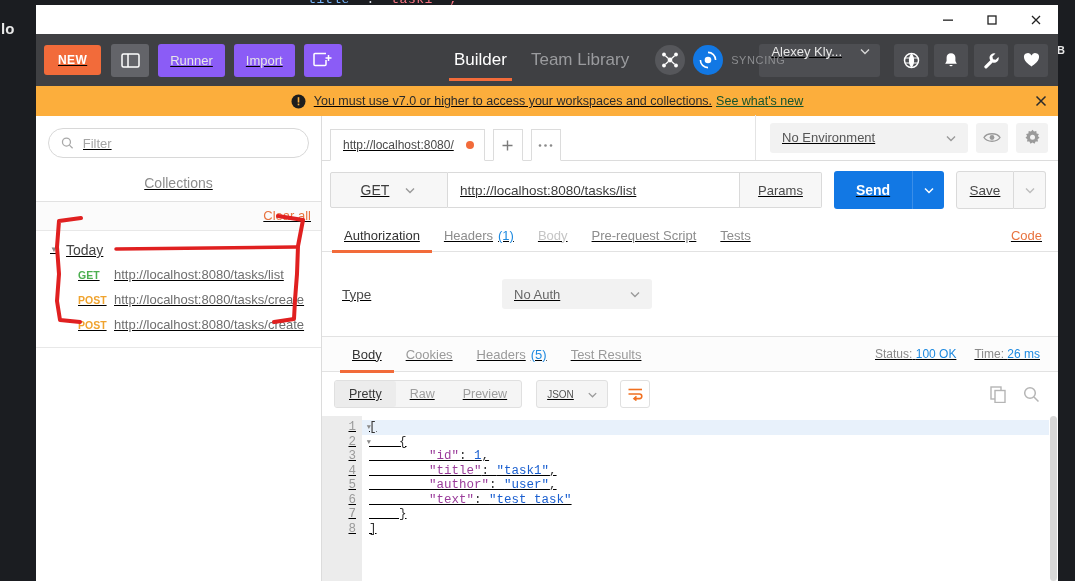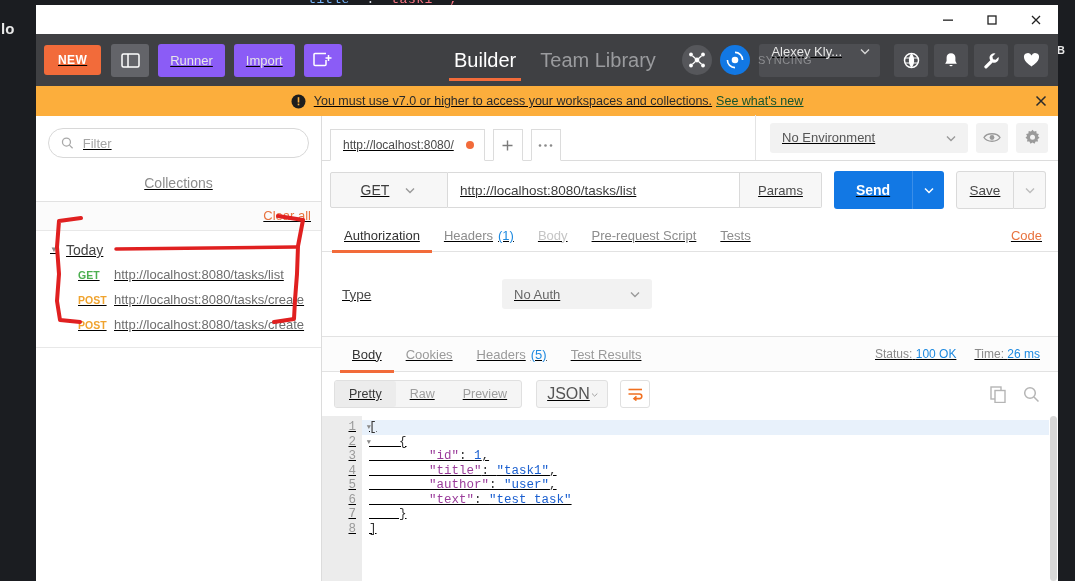--- a/index.html
+++ b/index.html
@@ -84,21 +84,21 @@
     font-family: "Liberation Sans", sans-serif;
   }
   .tb-btn.icon-only { width: 38px; padding: 0; }
   .tb-btn.active-panel { background: #636469; }
 
   #tb-center {
     position: absolute; left: 406px; top: 0;
     height: 52px; display: flex; align-items: center;
   }
   .nav-tab {
-    color: #9a9b9e; font-size: 20px;
+    color: #9a9b9e; font-size: 17px;
     padding: 0 12px; height: 41px;
     display: flex; align-items: center; cursor: pointer;
     position: relative;
   }
   .nav-tab.active { color: #fff; }
   .nav-tab.active::after {
     content: ""; position: absolute; left: 7px; right: 7px; bottom: 0;
     height: 3px; background: #f26b3a;
   }
   .circ-icon {
@@ -387,21 +387,21 @@
   }
   .fmt-btn {
     font-size: 12.5px; color: #9e9e9e; padding: 0 14px;
     height: 26px; display: flex; align-items: center; cursor: pointer;
   }
   .fmt-btn.active { color: #3a3a3a; background: #ececec; border-radius: 2px; }
   #json-select {
     margin-left: 14px; background: #f5f5f5; border: 1px solid #e0e0e0;
     border-radius: 3px; height: 28px; width: 72px;
     display: flex; align-items: center; justify-content: space-between;
-    padding: 0 8px 0 10px; font-size: 16px; color: #555; cursor: pointer;
+    padding: 0 8px 0 10px; font-size: 10px; color: #555; cursor: pointer;
   }
   #wrap-btn {
     margin-left: 12px; width: 30px; height: 28px;
     border: 1px solid #e0e0e0; border-radius: 3px;
     display: flex; align-items: center; justify-content: center;
     cursor: pointer; background: #fff;
   }
   #resp-tools { margin-left: auto; display: flex; gap: 16px; align-items: center; }
   .resp-tool { cursor: pointer; display: flex; }
 

